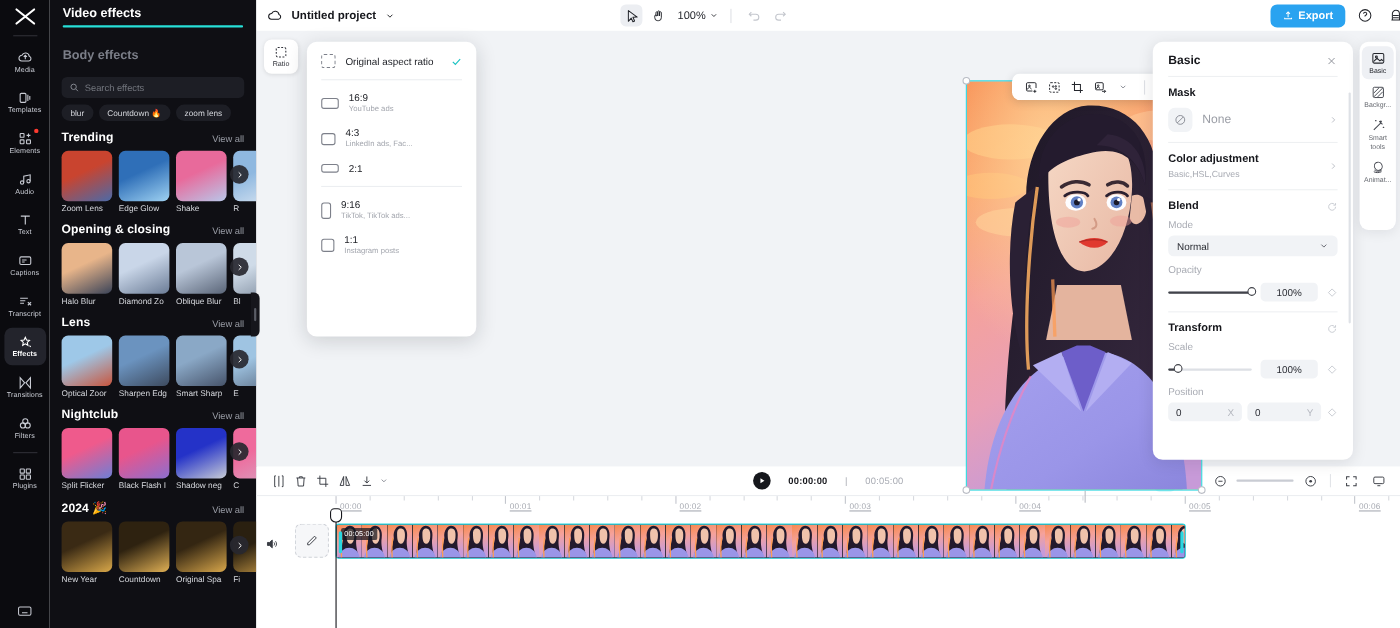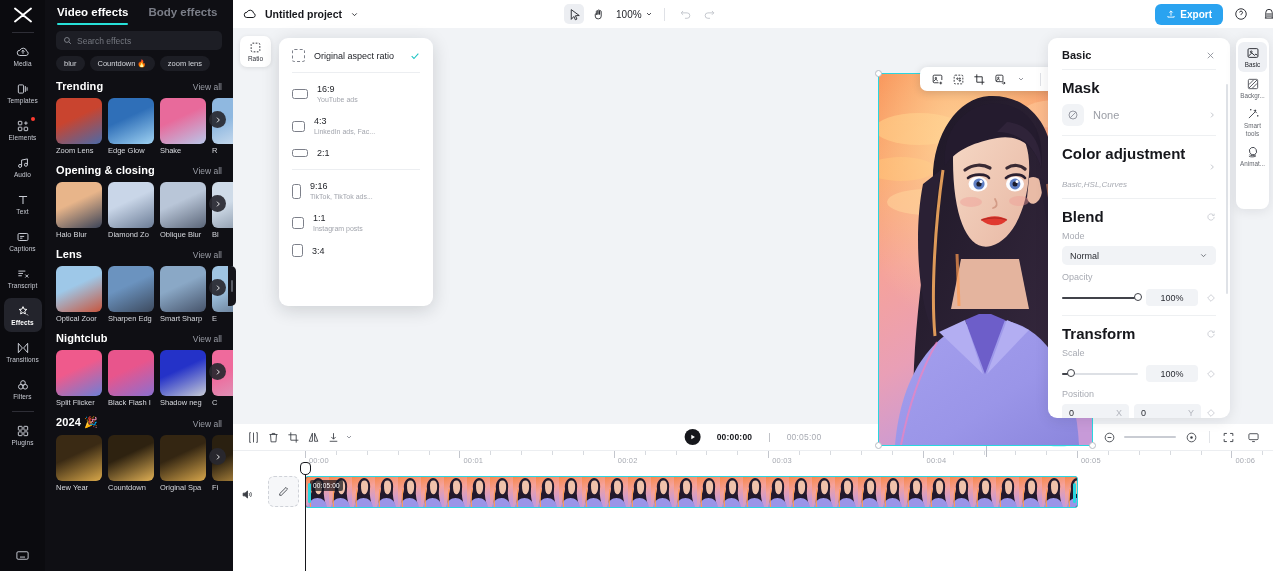--- a/index.html
+++ b/index.html
@@ -31,21 +31,21 @@
     position: absolute; top: 4px; right: 7px; width: 4px; height: 4px;
     border-radius: 50%; background: #ff3b30;
   }
   .rail-bottom { position: absolute; bottom: 8px; color: #c9ccd4; }
 
   
   .effects {
     position: absolute; left: 45px; top: 0; width: 188px; height: 571px;
     background: #0f0f14; color: #fff; overflow: hidden;
   }
-  .eff-tabs { display: flex; gap: 20px; padding: 6px 12px 0; }
+  .eff-tabs { display: flex; gap: 20px; padding: 6px 12px 0; flex-direction: column; }
   .eff-tab { font-size: 11.5px; font-weight: bold; color: #7b7e88; padding-bottom: 7px; cursor: pointer; position: relative;}
   .eff-tab.active { color: #fff; }
   .eff-tab.active::after {
     content: ""; position: absolute; left: 0; right: 0; bottom: 0; height: 2.5px;
     background: #27e0d8; border-radius: 2px;
   }
   .eff-search {
     margin: 6px 11px 0; height: 19px; background: #1d1e25; border-radius: 5px;
     display: flex; align-items: center; gap: 5px; padding: 0 7px;
   }
@@ -171,22 +171,22 @@
   .right-panel {
     position: absolute; left: 1048px; top: 38px; width: 182px; height: 380px;
     background: #fff; border-radius: 9px; box-shadow: 0 2px 14px rgba(20,22,30,.10);
     z-index: 18; overflow: hidden;
   }
   .rp-head { display: flex; align-items: center; padding: 11px 14px 8px; }
   .rp-title { font-size: 11px; font-weight: bold; color: #16171c; }
   .rp-close { margin-left: auto; color: #8c8f98; font-size: 12px; cursor: pointer; }
   .rp-body { padding: 0 14px; }
   .rp-hr { height: 1px; background: #eef0f2; margin: 9px 0; }
-  .rp-label { font-size: 15px; font-weight: bold; color: #16171c; }
-  .rp-sub { font-size: 8px; color: #a8abb3; margin-top: 18px; font-style: italic; }
+  .rp-label { font-size: 10px; font-weight: bold; color: #16171c; }
+  .rp-sub { font-size: 8px; color: #a8abb3; margin-top: 4px; }
   .rp-dim { font-size: 9px; color: #a8abb3; }
   .mask-row { display: flex; align-items: center; gap: 9px; margin-top: 8px; cursor: pointer; }
   .mask-sw {
     width: 22px; height: 22px; border-radius: 6px; background: #f1f3f6;
     display: flex; align-items: center; justify-content: center; color: #8c8f98;
   }
   .mask-txt { font-size: 11px; color: #9b9ea6; }
   .chev { margin-left: auto; color: #b4b7bf; font-size: 9px; }
   .row-between { display: flex; align-items: center; }
   .reset-ico { margin-left: auto; color: #c3c6cd; font-size: 9px; cursor: pointer; }
@@ -245,21 +245,21 @@
   .tc { font-size: 8.5px; font-weight: bold; color: #16171c; letter-spacing: .2px;}
   .tc-dim { font-size: 8.5px; color: #a8abb3; letter-spacing: .2px; }
   .tl-right { margin-left: auto; display: flex; align-items: center; gap: 5px; }
   .tlb.cyan { background: #d4f7f9; color: #17b8c4; border-radius: 5px; }
   .zoom-track { width: 52px; height: 1.5px; background: #c9ccd3; border-radius: 2px; }
   .tl-sep { width: 1px; height: 12px; background: #e2e4e8; margin: 0 3px; }
 
   .ruler { position: relative; height: 22px; border-top: 1px solid #eceef1; }
   .tick { position: absolute; top: 0; width: 1px; height: 5px; background: #d7dadf; }
   .tick.major { height: 7px; background: #c3c6cd; }
-  .tlabel { position: absolute; top: 5px; font-size: 7.5px; color: #a8abb3; letter-spacing: .2px; }
+  .tlabel { position: absolute; top: 5px; font-size: 7.5px; color: #a8abb3; letter-spacing: .2px; text-decoration: underline; }
 
   .tracks { position: relative; height: 99px; }
   .track-head { position: absolute; left: 0; top: 0; width: 72px; height: 99px; }
   .spk { position: absolute; left: 8px; top: 16px; color: #3a3d44; }
   .edit-box {
     position: absolute; left: 35px; top: 4px; width: 31px; height: 31px; border-radius: 6px;
     background: #f6f7f9; border: 1px dashed #cfd2d8; display: flex; align-items: center;
     justify-content: center; color: #3a3d44; cursor: pointer;
   }
   .clip {
@@ -844,26 +844,20 @@
         <div class="rm-txt">
           <div class="rm-t">9:16</div>
           <div class="rm-s">TikTok, TikTok ads...</div>
         </div>
       </div>
       <div class="rm-item">
         <div class="rshape" style="width: 12px; height: 12px;"></div>
         <div class="rm-txt">
           <div class="rm-t">1:1</div>
           <div class="rm-s">Instagram posts</div>
-        </div>
-      </div>
-      <div class="rm-item">
-        <div class="rshape" style="width: 11px; height: 13px;"></div>
-        <div class="rm-txt">
-          <div class="rm-t">3:4</div>
         </div>
       </div>
     </div>
 
   <div class="right-panel">
     <div class="rp-head">
       <span class="rp-title">Basic</span>
       <span class="rp-close">
         <svg width="11" height="11" viewBox="0 0 24 24" fill="none" stroke="#8c8f98" stroke-width="1.9">
             <path d="M6 6l12 12M18 6 6 18"></path>

